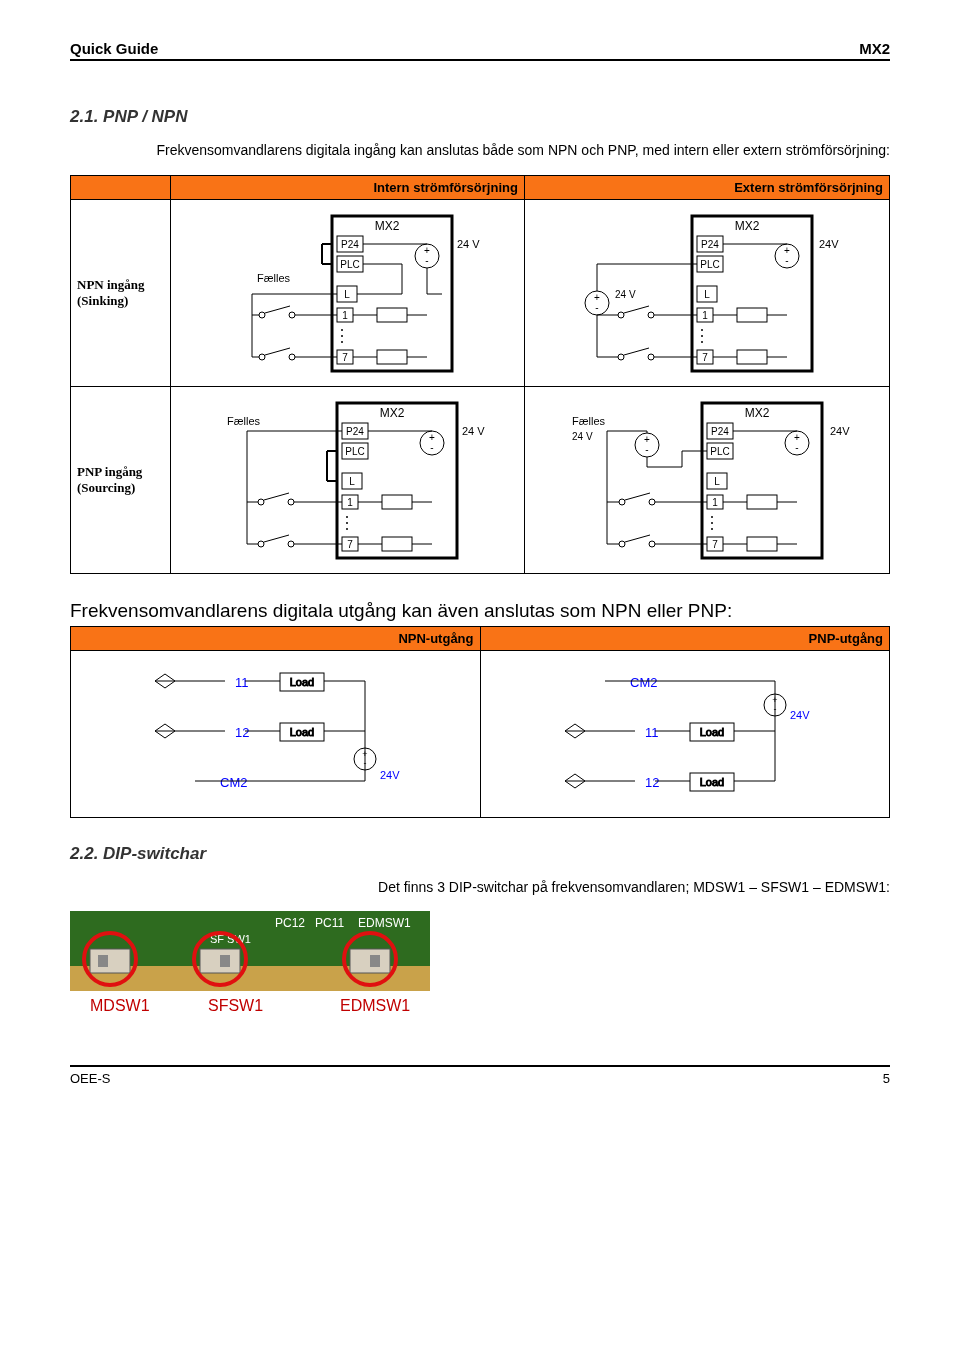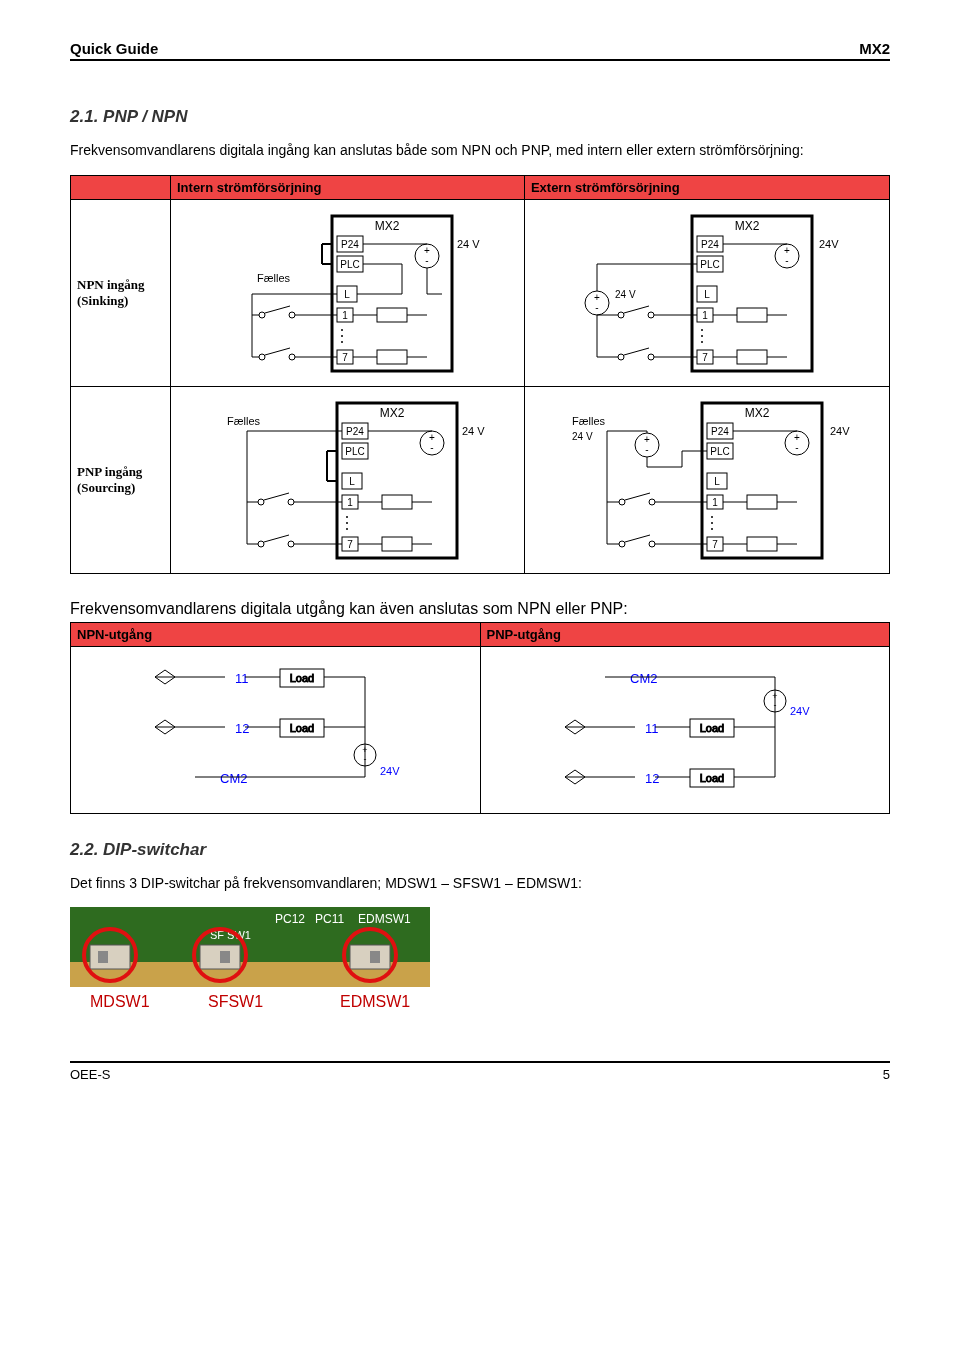--- a/index.html
+++ b/index.html
@@ -20,41 +20,41 @@
     gap: 42px;
   }
   .header-left, .header-right { font-weight: bold; font-size: 15px; }
   .section-heading {
     font-size: 17px;
     font-style: italic;
     font-weight: bold;
     color: #333;
     margin-bottom: 14px;
   }
-  .body-text { font-size: 14px; margin-bottom: 14px; line-height: 1.4; }
+  .body-text { font-size: 14px; margin-bottom: 14px; line-height: 1.4; text-align: right; }
   table.diagram-table {
     border-collapse: collapse;
     width: 100%;
     margin-bottom: 26px;
   }
   table.diagram-table td, table.diagram-table th {
     border: 1px solid #000;
     padding: 4px 6px;
     font-size: 13px;
   }
   table.diagram-table th {
-    background: #ef4444;
+    background: #f97316;
     font-weight: bold;
-    text-align: left;
+    text-align: right;
   }
   .row-label { font-weight: bold; vertical-align: middle; text-align: left; width: 100px; font-family: Liberation Serif, serif; }
   .diagram-cell { text-align: center; vertical-align: middle; padding: 8px !important; }
   svg.diag { display: block; margin: 0 auto; }
   .outputs-table { margin-top: 4px; }
-  .caption { font-size: 16px; margin-bottom: 2px; }
+  .caption { font-size: 19px; margin-bottom: 2px; }
   .sec22 { margin-top: 26px; }
   .dip-row { display:flex; gap: 24px; align-items:flex-start; margin-top:10px;justify-content:space-between; }
   .dip-img { flex: 0 0 auto; }
   .dip-desc { font-size: 14px; line-height: 2; }
   .footer-row {
     display:flex;
     justify-content: space-between;
     border-top: 2px solid #000;
     margin-top: 40px;
     padding-top: 4px;

